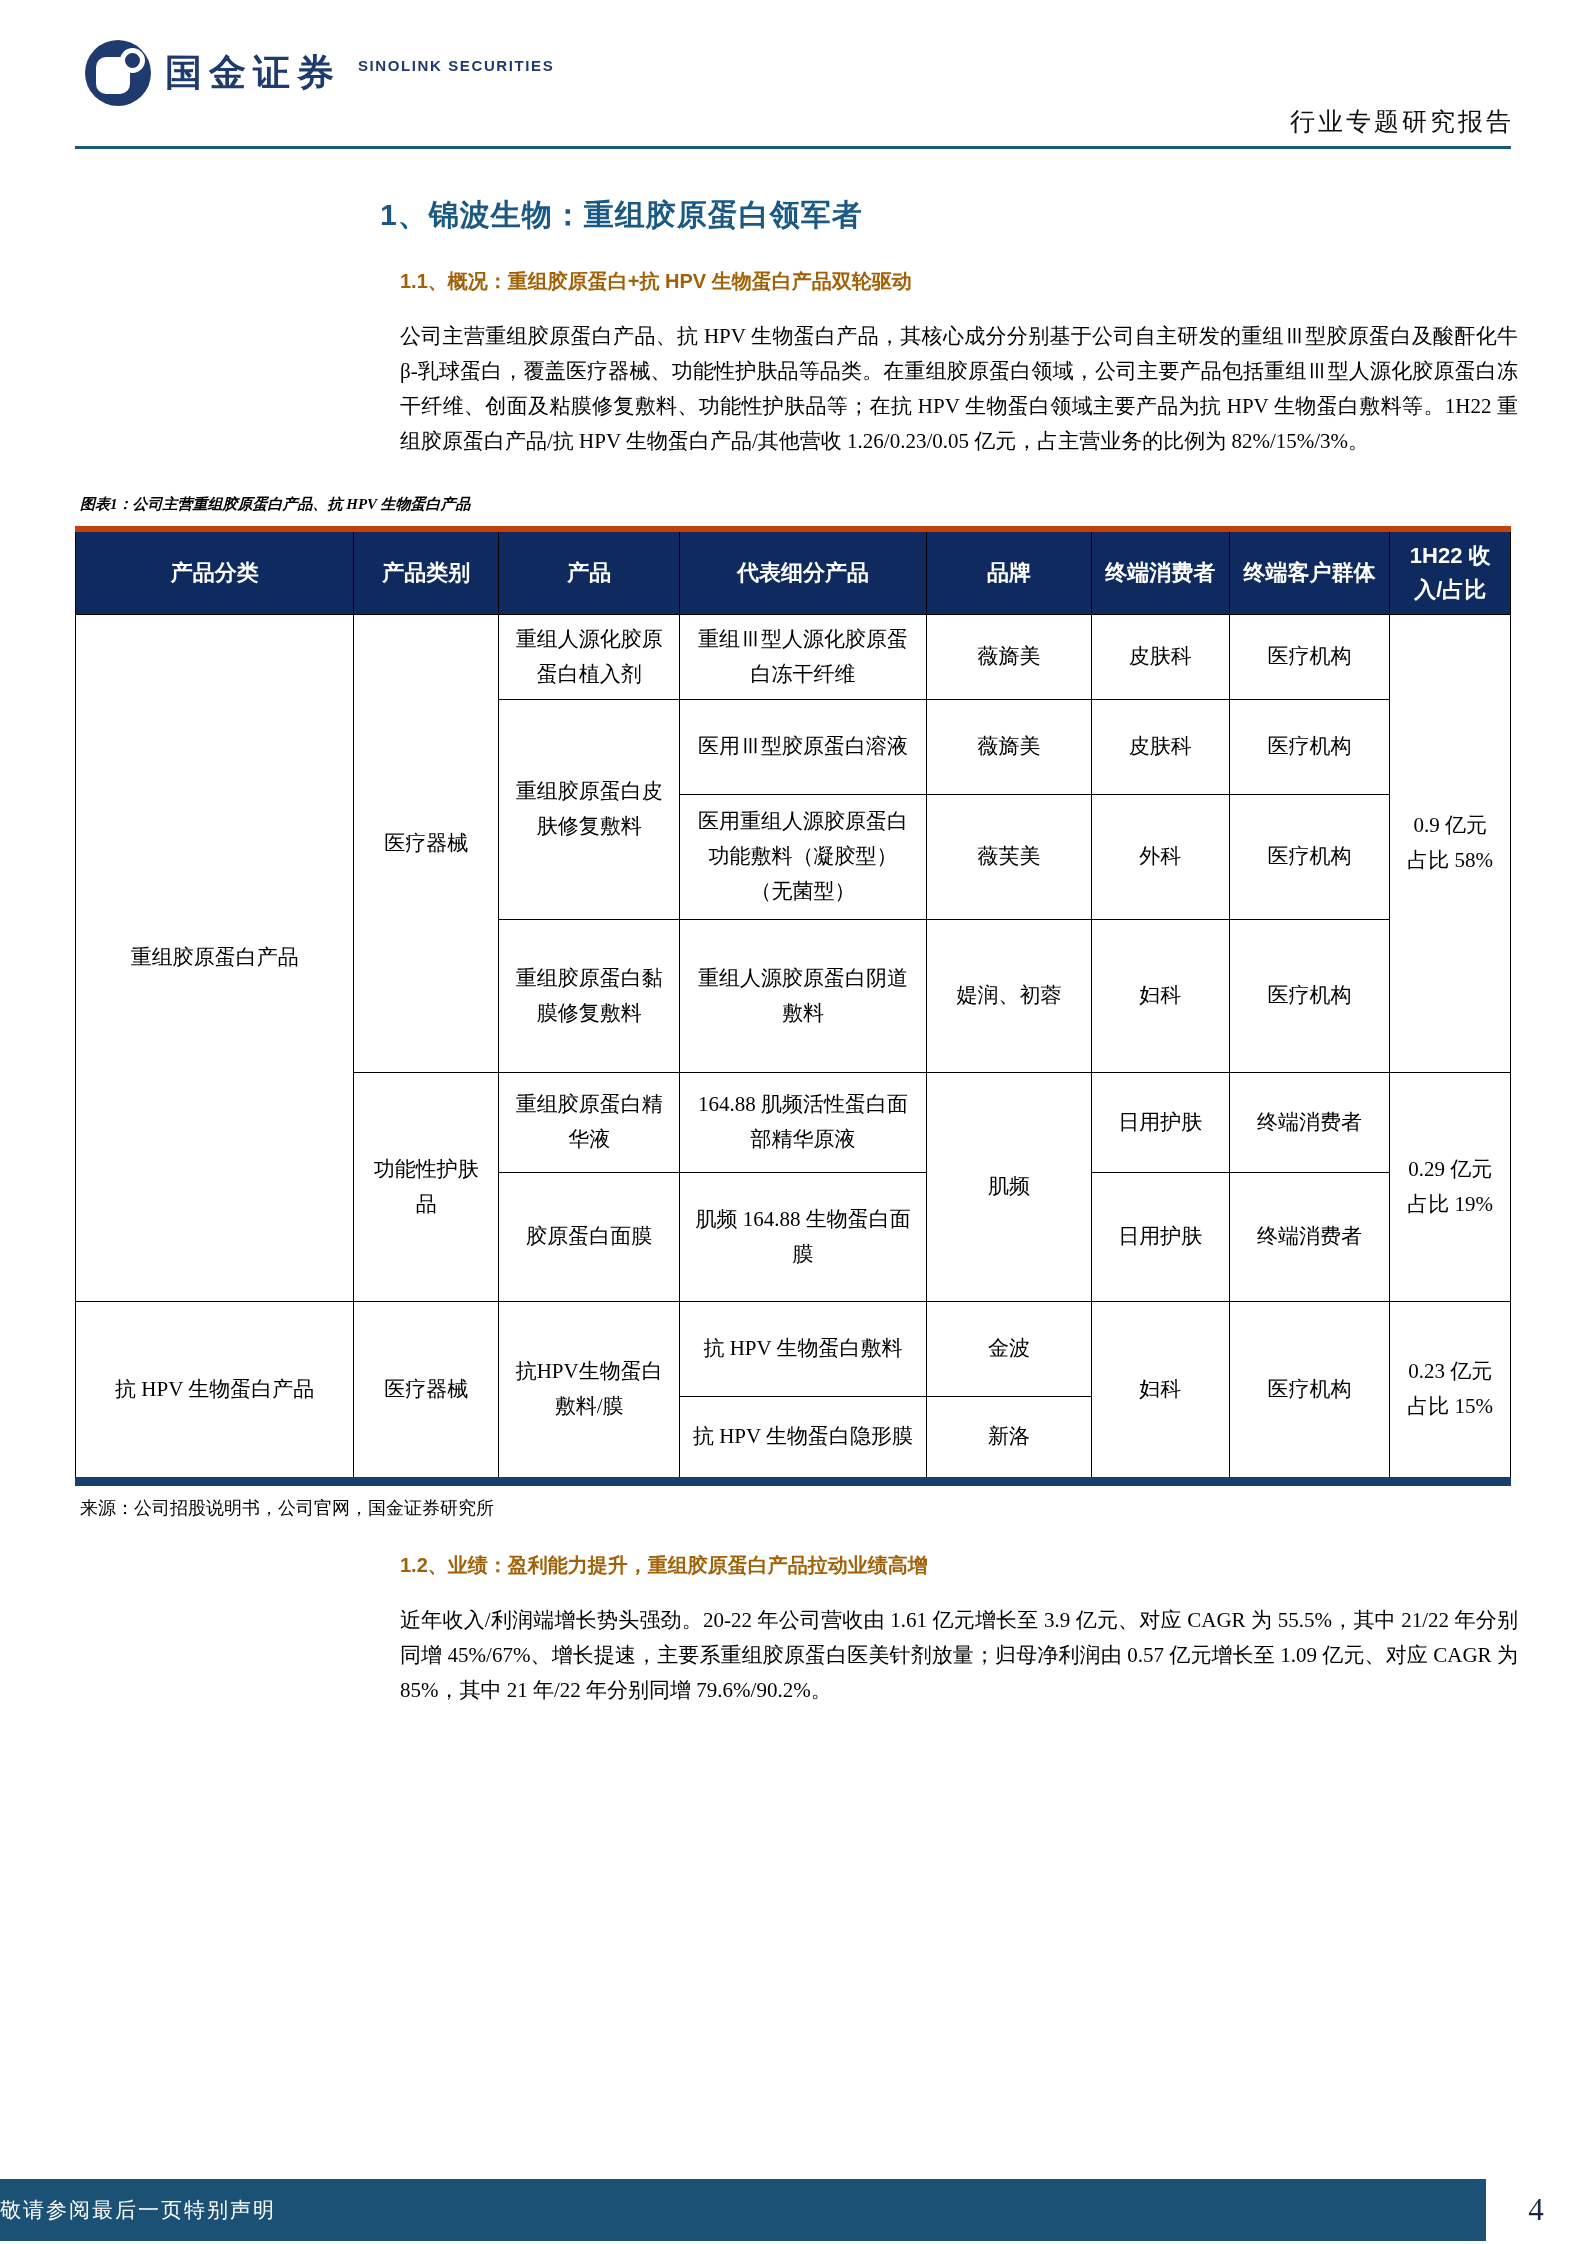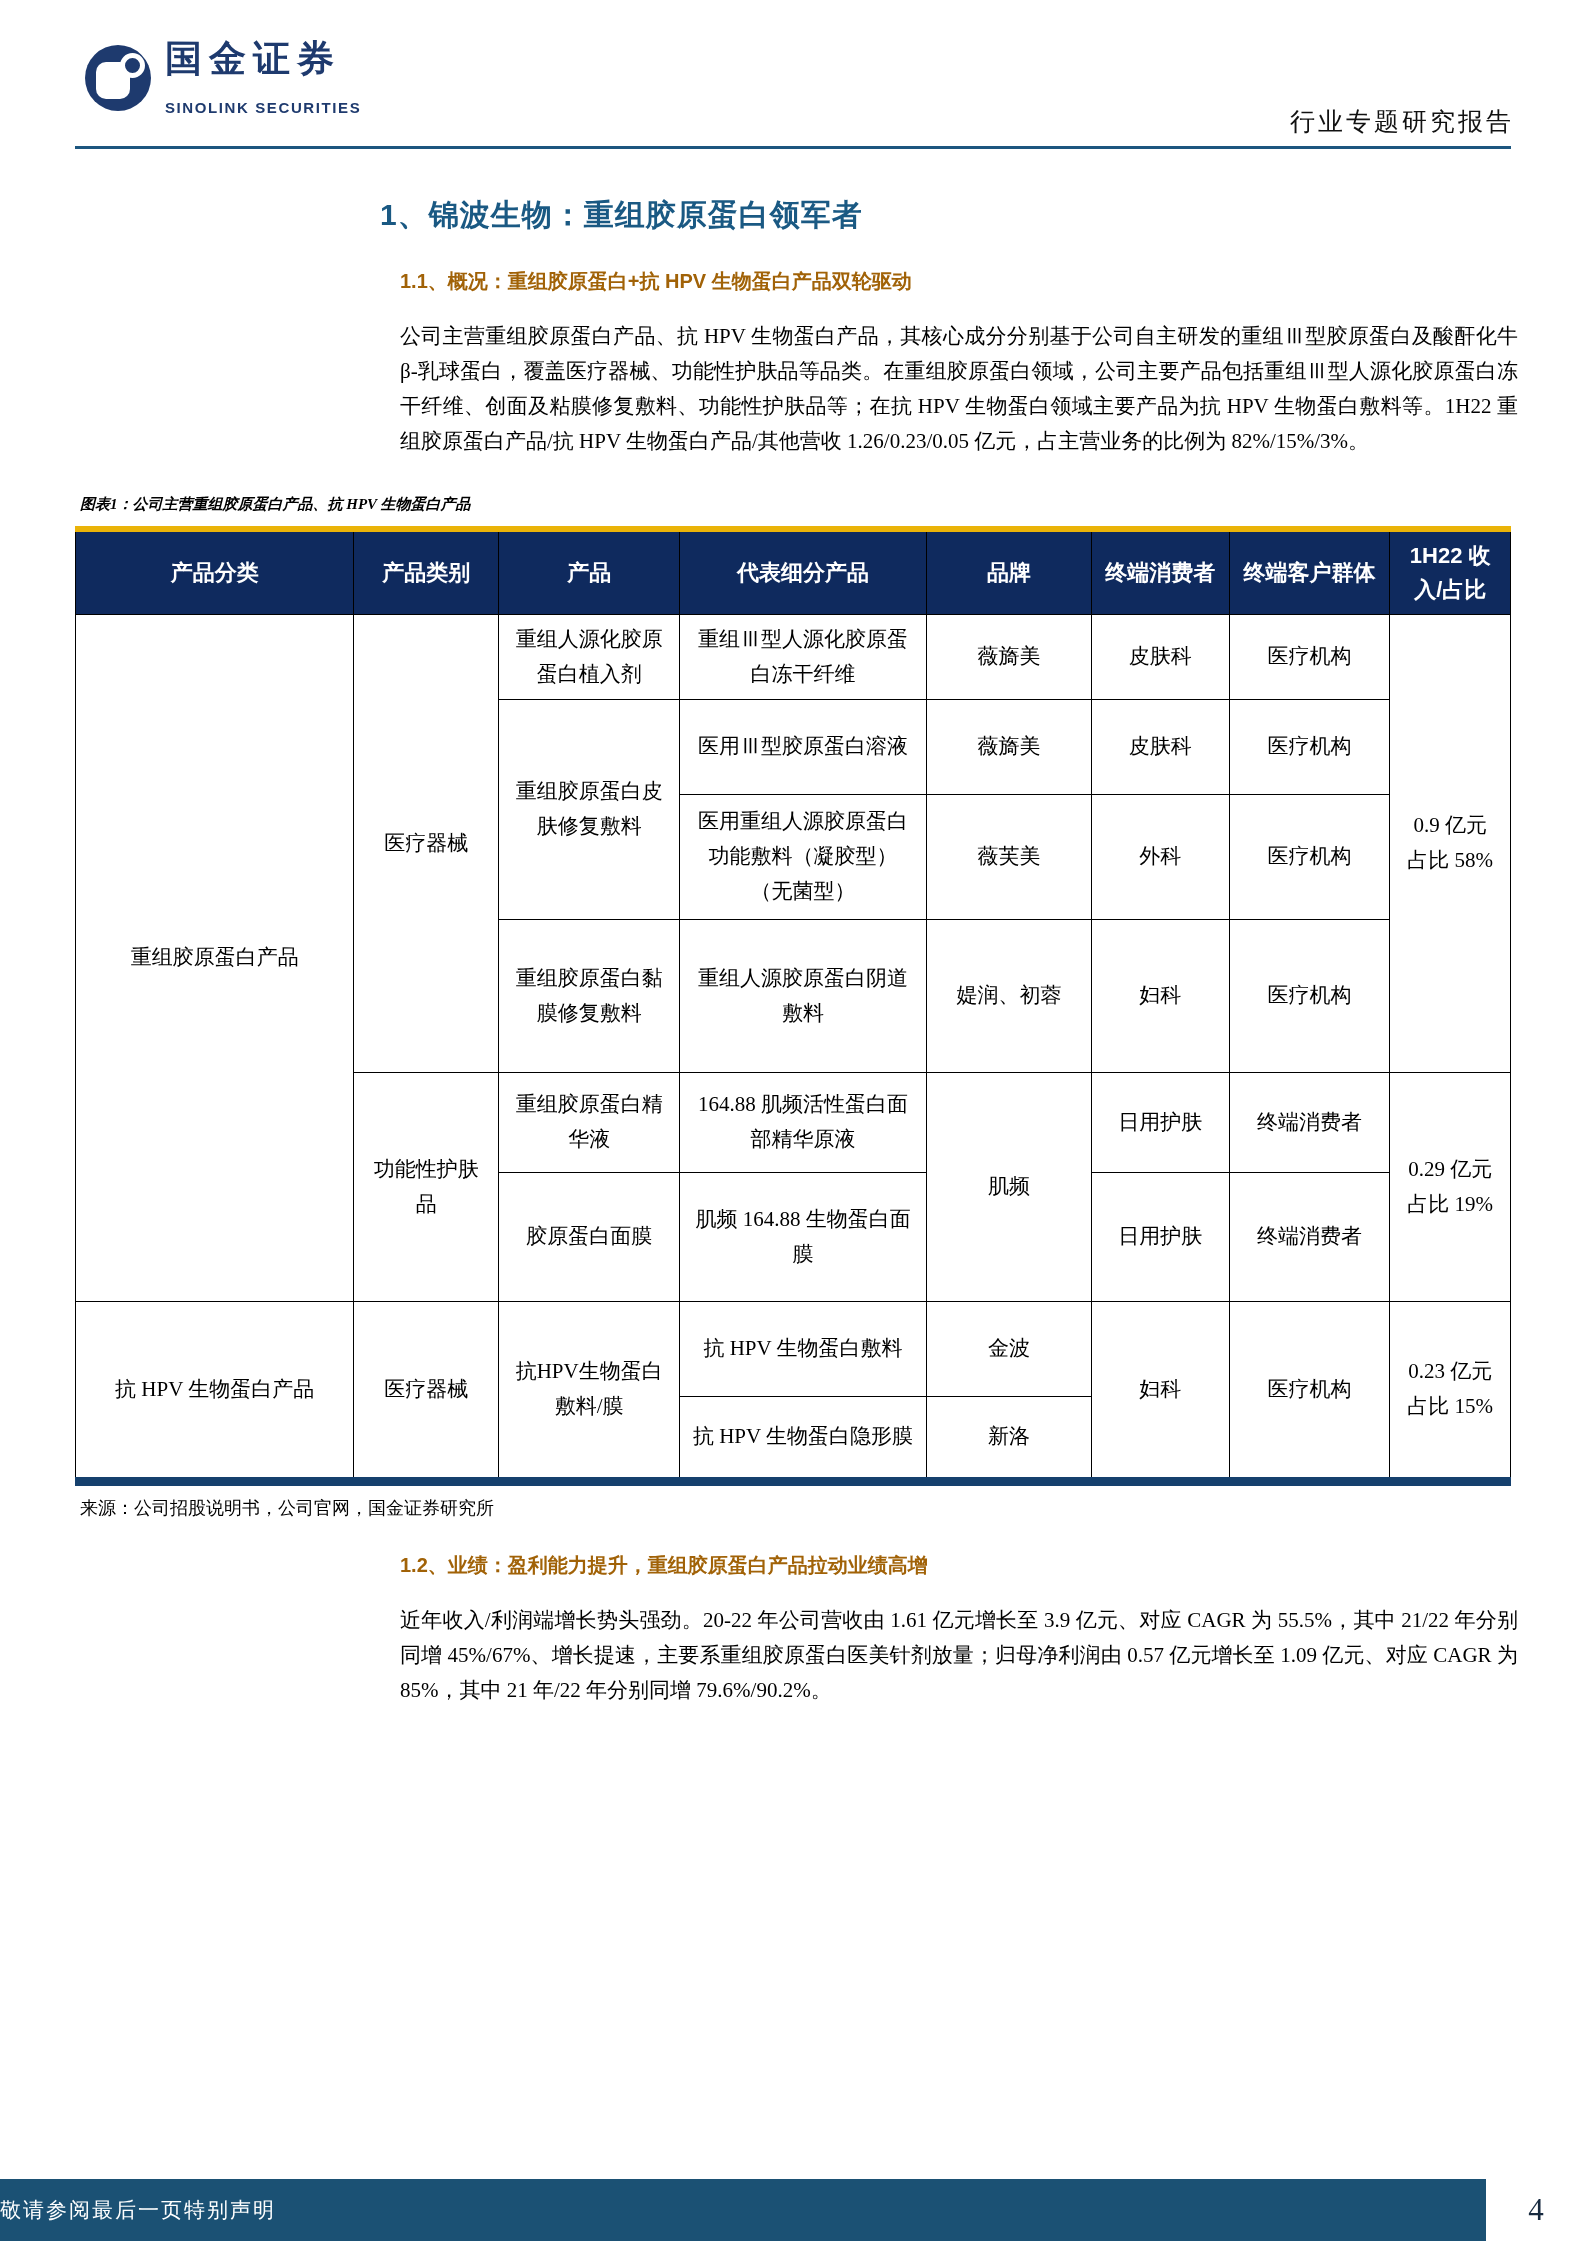--- a/index.html
+++ b/index.html
@@ -6,41 +6,41 @@
   .page{position:relative;width:1586px;height:2244px;margin:0 auto;background:#ffffff;
         font-family:"Liberation Serif", serif;color:#000;overflow:hidden;}
 
   
   .logo{position:absolute;top:40px;left:85px;display:flex;align-items:center;gap:14px;}
   .logo-mark{position:relative;width:66px;height:66px;background:#1e3a6e;border-radius:50%;}
   .logo-mark::before{content:"";position:absolute;left:11px;top:17px;width:34px;height:37px;
         background:#fff;border-radius:10px;}
   .logo-mark::after{content:"";position:absolute;right:6px;top:8px;width:15px;height:15px;
         background:#1e3a6e;border-radius:50%;border:5px solid #fff;}
-  .logo-text{display:flex;flex-direction:column;line-height:1.05;gap:17px;}
+  .logo-text{display:flex;line-height:1.05;gap:17px;}
   .logo-cn{font-family:"Liberation Sans", sans-serif;font-weight:bold;font-size:37px;
         color:#1e3a6e;letter-spacing:7px;}
   .logo-en{font-family:"Liberation Sans", sans-serif;font-weight:bold;font-size:15px;
         color:#1e3a6e;letter-spacing:1.6px;margin-top:4px;}
   .report-type{position:absolute;top:105px;right:72px;font-size:25px;color:#111;
         letter-spacing:3px;}
   .head-rule{position:absolute;top:146px;left:75px;width:1436px;height:3px;background:#1c567f;}
 
   
   .main{position:absolute;top:149px;left:75px;width:1188px;}
   .h1{margin:46px 0 0 305px;font-family:"Liberation Sans", sans-serif;font-weight:bold;
         font-size:30px;color:#1a5983;letter-spacing:1px;}
   .h2{margin:32px 0 0 325px;font-family:"Liberation Sans", sans-serif;font-weight:bold;
         font-size:20px;color:#a16207;}
   .para{margin:24px 0 0 325px;width:1118px;font-size:21px;line-height:35px;text-align:justify;}
 
   
   .fig-caption{margin:36px 0 12px 5px;font-size:15px;font-weight:bold;font-style:italic;}
   table.fig{width:1436px;border-collapse:collapse;table-layout:fixed;
-        border-top:6px solid #eab308;border-bottom:9px solid #15406d;}
+        border-top:6px solid #c2410c;border-bottom:9px solid #15406d;}
   table.fig th{background:#0f2a5e;color:#fff;font-family:"Liberation Sans", sans-serif;
         font-weight:bold;font-size:22px;border:1px solid #000;padding:4px 8px;line-height:34px;}
   table.fig td{border:1px solid #000;font-size:21px;text-align:center;vertical-align:middle;
         padding:4px 10px;line-height:35px;}
   table.fig thead tr{height:85px;}
   table.fig tbody tr:nth-child(1){height:85px;}
   table.fig tbody tr:nth-child(2){height:95px;}
   table.fig tbody tr:nth-child(3){height:125px;}
   table.fig tbody tr:nth-child(4){height:153px;}
   table.fig tbody tr:nth-child(5){height:100px;}

